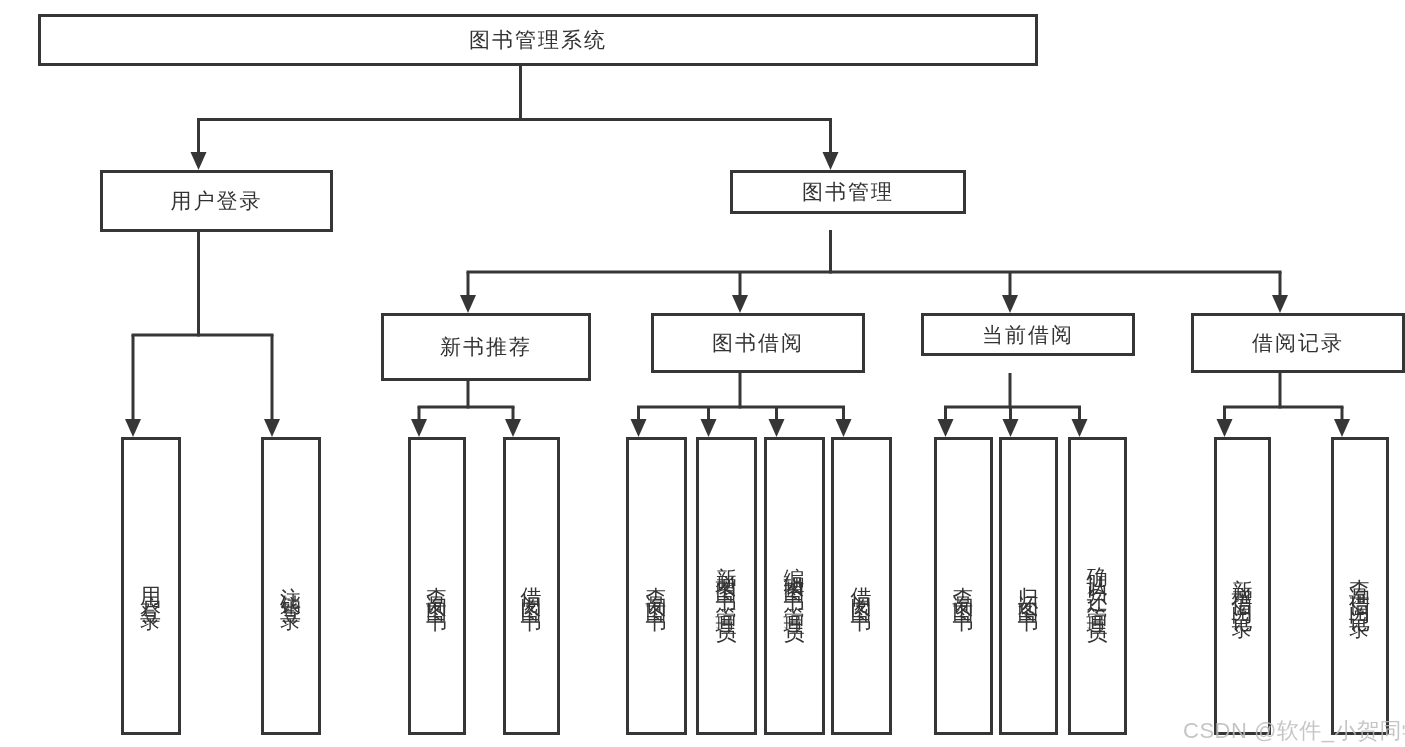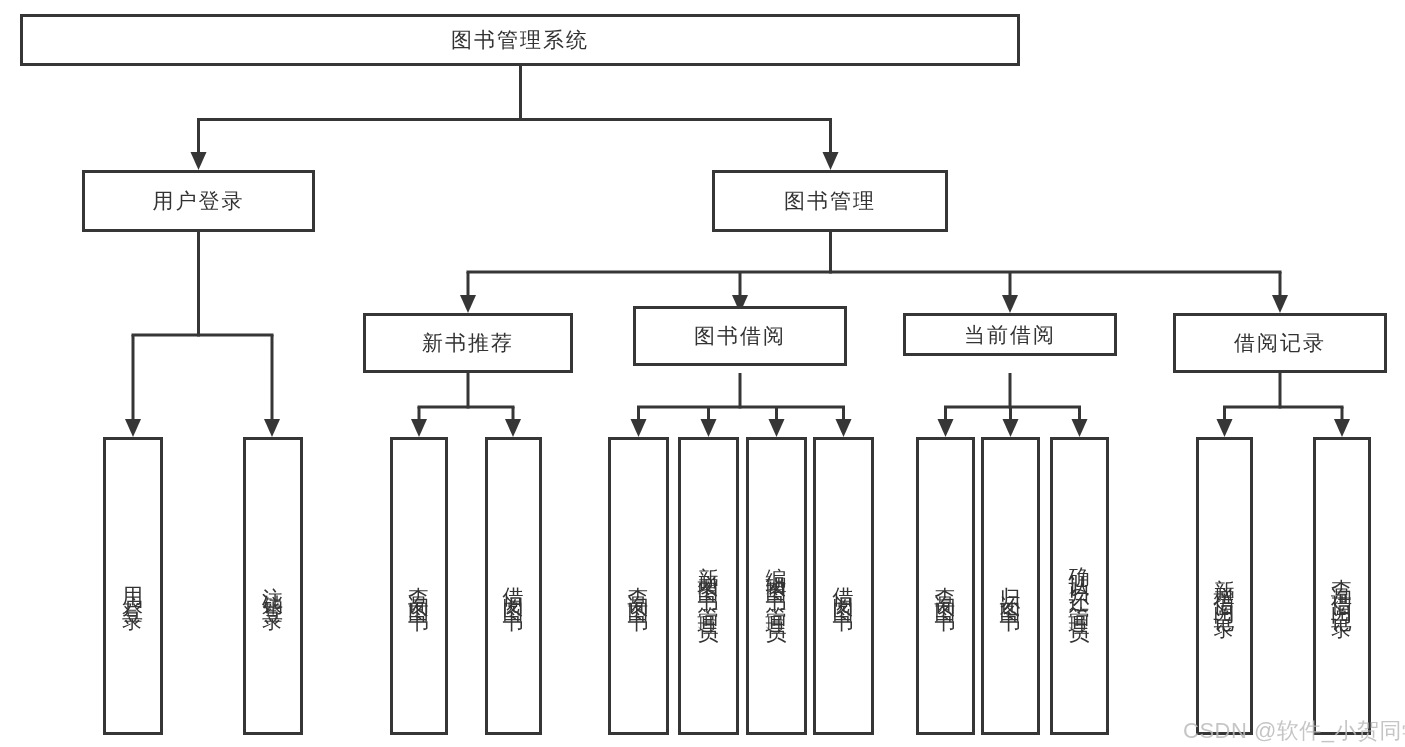--- a/index.html
+++ b/index.html
@@ -17,20 +17,21 @@
     border: 3px solid var(--line, #363636);
     background: #ffffff;
     display: flex;
     align-items: center;
     justify-content: center;
     color: var(--text, #333333);
     font-size: 21px;
     letter-spacing: 2px;
     text-align: center;
     line-height: 1.2;
+    margin-left: 18px;
   }
   .node.v {
     writing-mode: vertical-rl;
     text-orientation: mixed;
     letter-spacing: 8px;
     font-size: 21px;
   }
   svg.connectors {
     position: absolute;
     left: 0; top: 0;
@@ -127,24 +128,24 @@
       <line x1="1224.5" y1="407" x2="1224.5" y2="421"></line>
       <polygon points="1216.5,419 1232.5,419 1224.5,437"></polygon>
       <line x1="1342" y1="407" x2="1342" y2="421"></line>
       <polygon points="1334,419 1350,419 1342,437"></polygon>
     </g>
   </svg>
 
   <div class="node" style="left:20px; top:14px; width:1000px; height:52px;">图书管理系统</div>
 
   <div class="node" style="left:82px; top:170px; width:233px; height:62px;">用户登录</div>
-  <div class="node" style="left:712px; top:170px; width:236px; height:62px;">图书管理</div>
+  <div class="node" style="left:712px; top:170px; width:236px; height:44px;">图书管理</div>
 
-  <div class="node" style="left:363px; top:313px; width:210px; height:60px;">新书推荐</div>
-  <div class="node" style="left:633px; top:306px; width:214px; height:60px;">图书借阅</div>
+  <div class="node" style="left:363px; top:313px; width:210px; height:68px;">新书推荐</div>
+  <div class="node" style="left:633px; top:313px; width:214px; height:60px;">图书借阅</div>
   <div class="node" style="left:903px; top:313px; width:214px; height:43px;">当前借阅</div>
   <div class="node" style="left:1173px; top:313px; width:214px; height:60px;">借阅记录</div>
 
   <div class="node v" style="left:103px; top:437px; width:60px; height:298px;">用户登录</div>
   <div class="node v" style="left:243px; top:437px; width:60px; height:298px;">注销登录</div>
 
   <div class="node v" style="left:390px; top:437px; width:58px; height:298px;">查询图书</div>
   <div class="node v" style="left:485px; top:437px; width:57px; height:298px;">借阅图书</div>
 
   <div class="node v" style="left:608px; top:437px; width:61px; height:298px;">查询图书</div>

